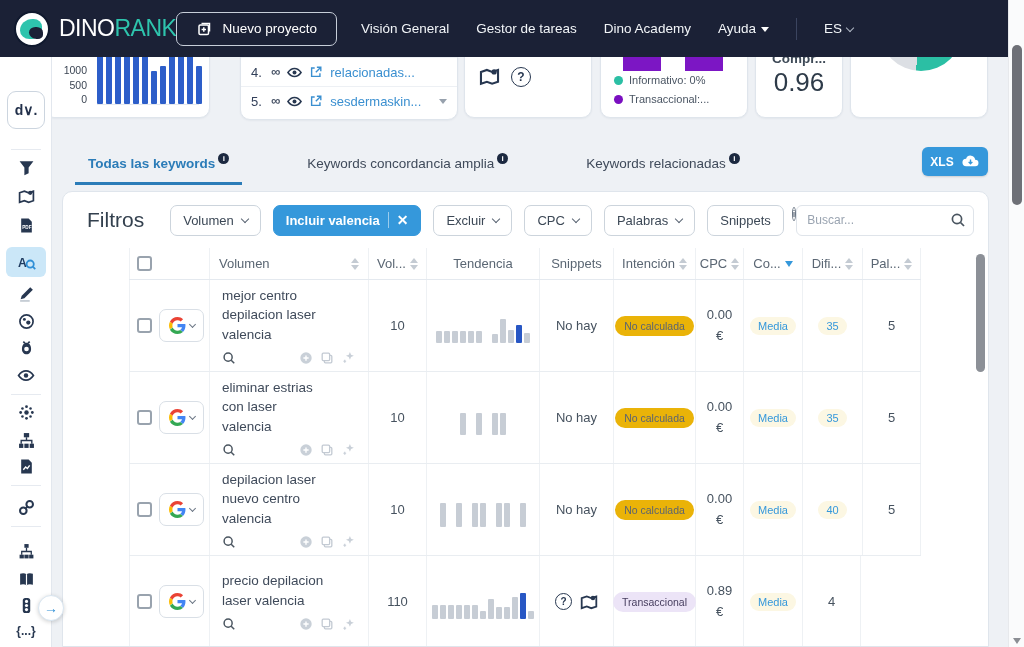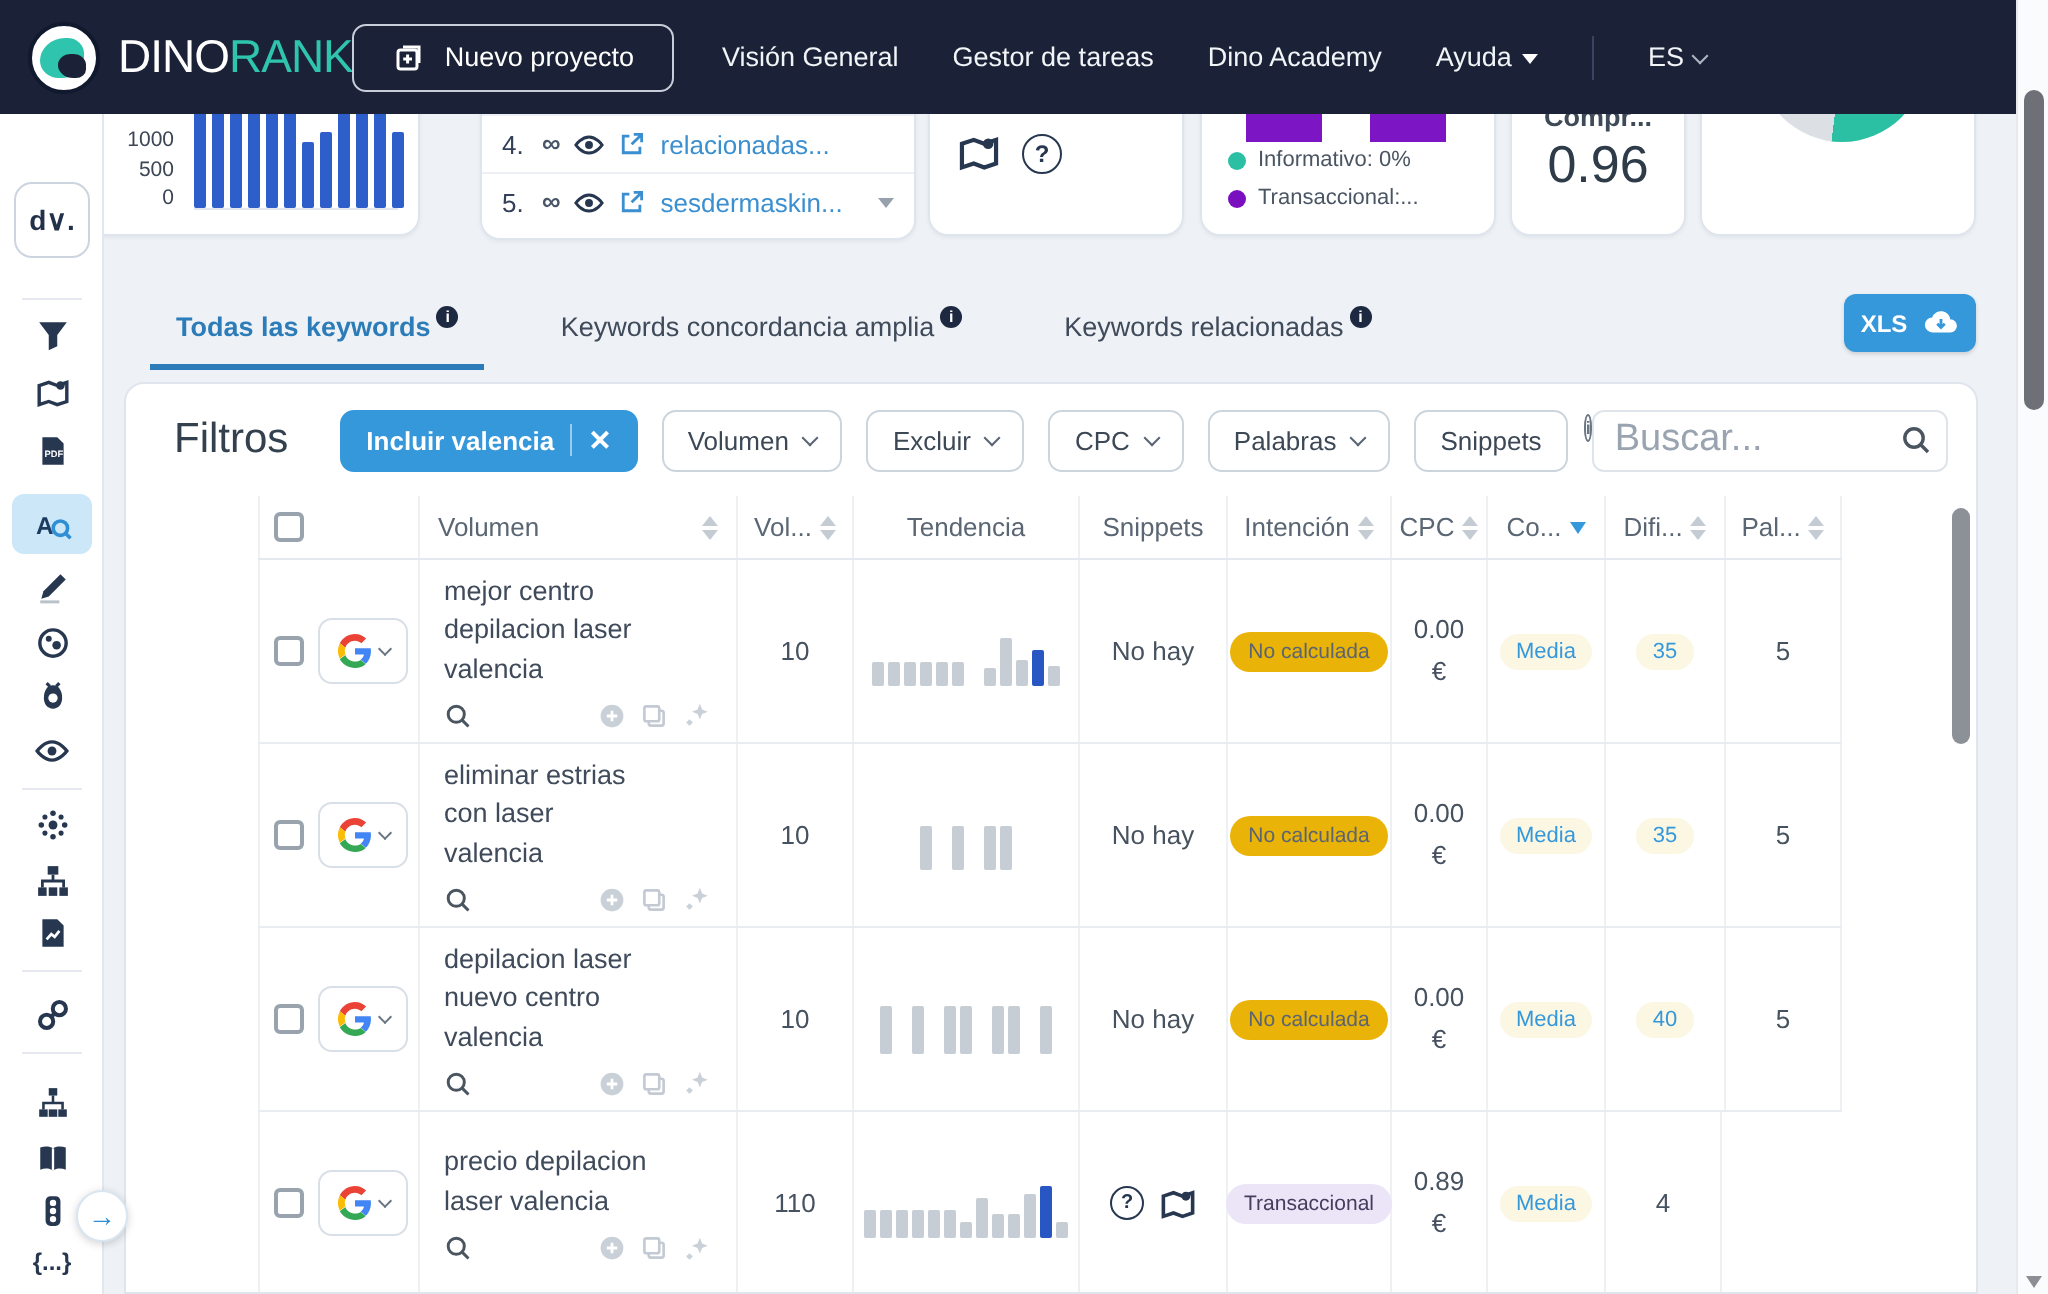--- a/index.html
+++ b/index.html
@@ -64,38 +64,38 @@
 
   .c5{left:755px;top:-28px;width:88px;height:146px;text-align:center}
   .c5 .lbl{position:absolute;top:78px;left:0;right:0;font-size:13.5px;font-weight:bold;color:#3e4a57}
   .c5 .val{position:absolute;top:94px;left:0;right:0;font-size:26px;color:#2e3b49}
 
   .c6{left:850px;top:-36px;width:138px;height:154px;overflow:hidden}
   .donut{position:absolute;left:28px;top:22px;width:84px;height:84px;border-radius:50%}
   .donut::after{content:"";position:absolute;left:18px;top:18px;width:48px;height:48px;border-radius:50%;background:#fff}
 
   
-  .tabs{position:absolute;left:75px;top:147px;display:flex;gap:25px;z-index:6}
+  .tabs{position:absolute;left:75px;top:147px;display:flex;gap:52px;z-index:6}
   .tab{font-size:13.5px;color:#3f4a5a;padding:6px 13px 11px;cursor:pointer;white-space:nowrap}
   .tab.active{color:#2b7cb8;font-weight:bold;border-bottom:3px solid #2b7cb8}
   .info-dot{display:inline-block;width:11px;height:11px;border-radius:50%;background:#1c2940;color:#fff;font-size:8px;font-weight:bold;text-align:center;line-height:11px;vertical-align:7px;margin-left:3px;font-style:normal}
   .xls-btn{position:absolute;left:922px;top:147px;width:66px;height:29px;background:#3598db;border-radius:6px;color:#fff;font-size:12px;font-weight:bold;display:flex;align-items:center;justify-content:center;gap:7px;cursor:pointer;z-index:6;box-shadow:0 1px 2px rgba(0,0,0,.15)}
 
   
   .panel{position:absolute;left:62px;top:191px;width:927px;height:456px;background:#fff;border:1px solid #dfe5ec;border-radius:10px 10px 0 0;overflow:hidden;z-index:5}
   .filters-row{height:56px;display:flex;align-items:center;padding:0 24px}
   .filters-title{font-size:21px;color:#33404e;margin-right:26px}
   .chip{display:flex;align-items:center;gap:8px;border:1px solid #ccd4dc;border-radius:7px;height:31px;padding:0 12px;font-size:13px;color:#3c4856;margin-right:12px;cursor:pointer;background:#fff;white-space:nowrap}
   .chip .chev2{width:6px;height:6px;border-right:1.6px solid #5a6573;border-bottom:1.6px solid #5a6573;transform:rotate(45deg);margin-top:-3px}
   .chip.active{background:#3598db;border-color:#3598db;color:#fff;font-weight:bold}
   .chip.active .vsep{width:1px;height:16px;background:rgba(255,255,255,.5)}
   .chip .x{font-size:14px;font-weight:bold;line-height:1}
   .info-out{width:14px;height:14px;border:1.5px solid #6b7684;border-radius:50%;color:#6b7684;font-size:9px;font-weight:bold;text-align:center;line-height:13px;margin-left:-4px;margin-top:-12px;font-style:normal}
   .search-box{margin-left:auto;position:relative;width:178px}
-  .search-box input{width:178px;height:31px;border:1px solid #dfe4ea;border-radius:6px;padding:0 30px 0 10px;font-size:19px;color:#3c4856;outline:none;font-family:"Liberation Sans",sans-serif}
+  .search-box input{width:178px;height:31px;border:1px solid #dfe4ea;border-radius:6px;padding:0 30px 0 10px;font-size:12px;color:#3c4856;outline:none;font-family:"Liberation Sans",sans-serif}
   .search-box input::placeholder{color:#9aa4b1}
   .search-box .mag{position:absolute;right:8px;top:7px}
 
   
   .table{position:absolute;left:66px;top:56px;width:792px}
   .thead{display:flex;height:32px;border-bottom:1px solid #e4e9ef}
   .th{display:flex;align-items:center;justify-content:center;font-size:13px;color:#5a6673;border-right:1px solid #eef1f4;gap:4px;cursor:pointer}
   .th:first-child{border-left:1px solid #eef1f4;justify-content:flex-start;padding-left:7px}
   .th.kw{justify-content:space-between;padding:0 9px}
   .col0{width:81px;flex:0 0 81px}.col1{width:159px;flex:0 0 159px}.col2{width:58px;flex:0 0 58px}
@@ -362,28 +362,28 @@
   <div class="xls-btn">
     <span>XLS</span>
     <svg class="ic" width="19" height="15">
         <use href="#i-cloud"></use>
       </svg>
   </div>
 
   <div class="panel">
     <div class="filters-row">
       <span class="filters-title">Filtros</span>
+      <div class="chip">
+          <span>Volumen</span>
+          <span class="chev2"></span>
+        </div>
       <div class="chip active">
           <span>Incluir valencia</span>
           <span class="vsep"></span>
           <span class="x">✕</span>
-        </div>
-      <div class="chip">
-          <span>Volumen</span>
-          <span class="chev2"></span>
         </div>
       <div class="chip">
           <span>Excluir</span>
           <span class="chev2"></span>
         </div>
       <div class="chip">
           <span>CPC</span>
           <span class="chev2"></span>
         </div>
       <div class="chip">

